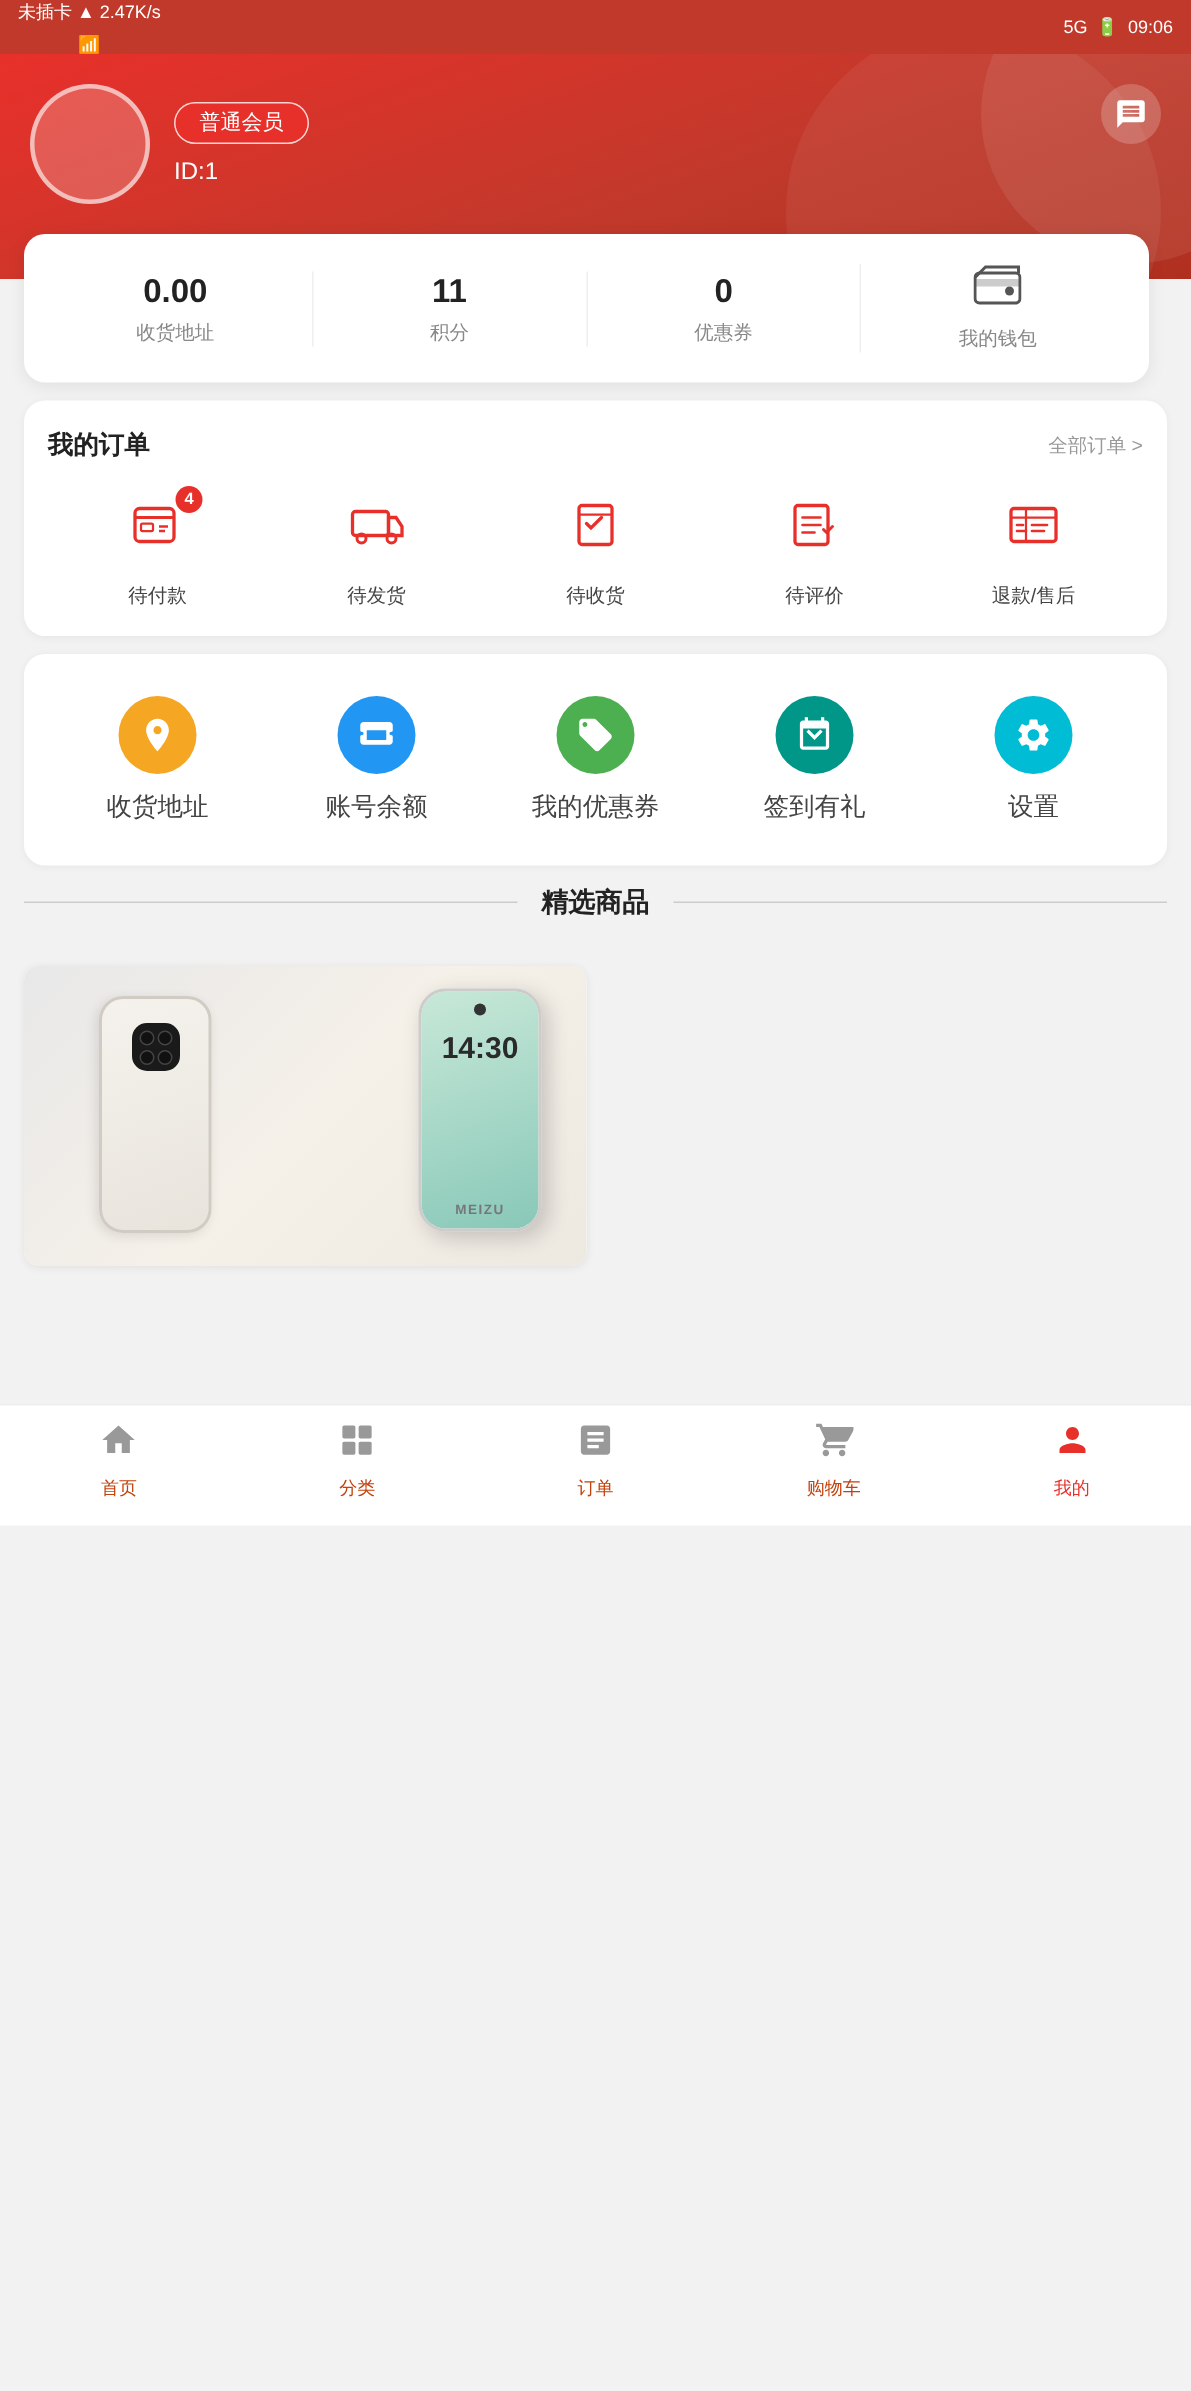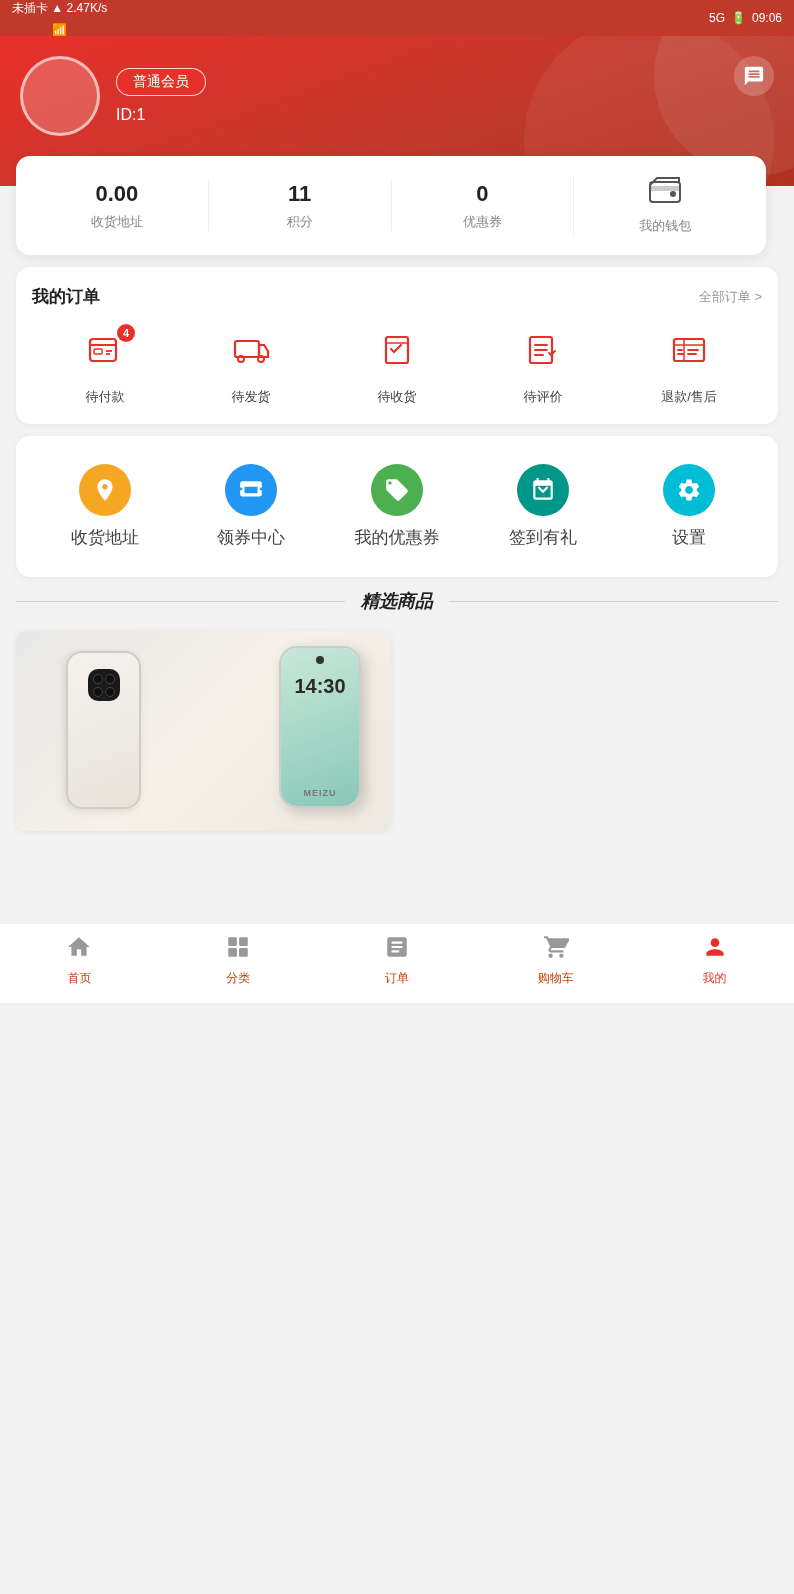--- a/index.html
+++ b/index.html
@@ -237,22 +237,21 @@
 
     
     .featured-section {
       margin: 12px 16px;
     }
     .featured-title-row {
       display: flex;
       align-items: center;
       justify-content: center;
       gap: 16px;
-      margin-bottom: 18px;
-      font-style: italic;
+      margin-bottom: 31px;
     }
     .featured-title-row::before,
     .featured-title-row::after {
       content: '';
       flex: 1;
       height: 1px;
       background: #ccc;
     }
     .featured-title {
       font-size: 18px;
@@ -493,21 +492,21 @@
       </div>
       <div class="service-label">收货地址</div>
     </div>
 
     <div class="service-item">
       <div class="service-icon-wrap icon-blue">
         <svg width="26" height="26" viewBox="0 0 24 24" fill="white">
           <path d="M20 4H4c-1.11 0-2 .89-2 2v3c0 .55.45 1 1 1 .55 0 1 .45 1 1s-.45 1-1 1c-.55 0-1 .45-1 1v3c0 1.11.89 2 2 2h16c1.11 0 2-.89 2-2v-3c0-.55-.45-1-1-1s-1-.45-1-1 .45-1 1-1c.55 0 1-.45 1-1V6c0-1.11-.89-2-2-2zm-2 11H6V9h12v6z"></path>
         </svg>
       </div>
-      <div class="service-label">领券中心</div>
+      <div class="service-label">账号余额</div>
     </div>
 
     <div class="service-item">
       <div class="service-icon-wrap icon-green">
         <svg width="26" height="26" viewBox="0 0 24 24" fill="white">
           <path d="M21.41 11.58l-9-9C12.05 2.22 11.55 2 11 2H4c-1.1 0-2 .9-2 2v7c0 .55.22 1.05.59 1.42l9 9c.36.36.86.58 1.41.58.55 0 1.05-.22 1.41-.59l7-7c.37-.36.59-.86.59-1.41 0-.55-.23-1.06-.59-1.42zM5.5 7C4.67 7 4 6.33 4 5.5S4.67 4 5.5 4 7 4.67 7 5.5 6.33 7 5.5 7z"></path>
         </svg>
       </div>
       <div class="service-label">我的优惠券</div>
     </div>

